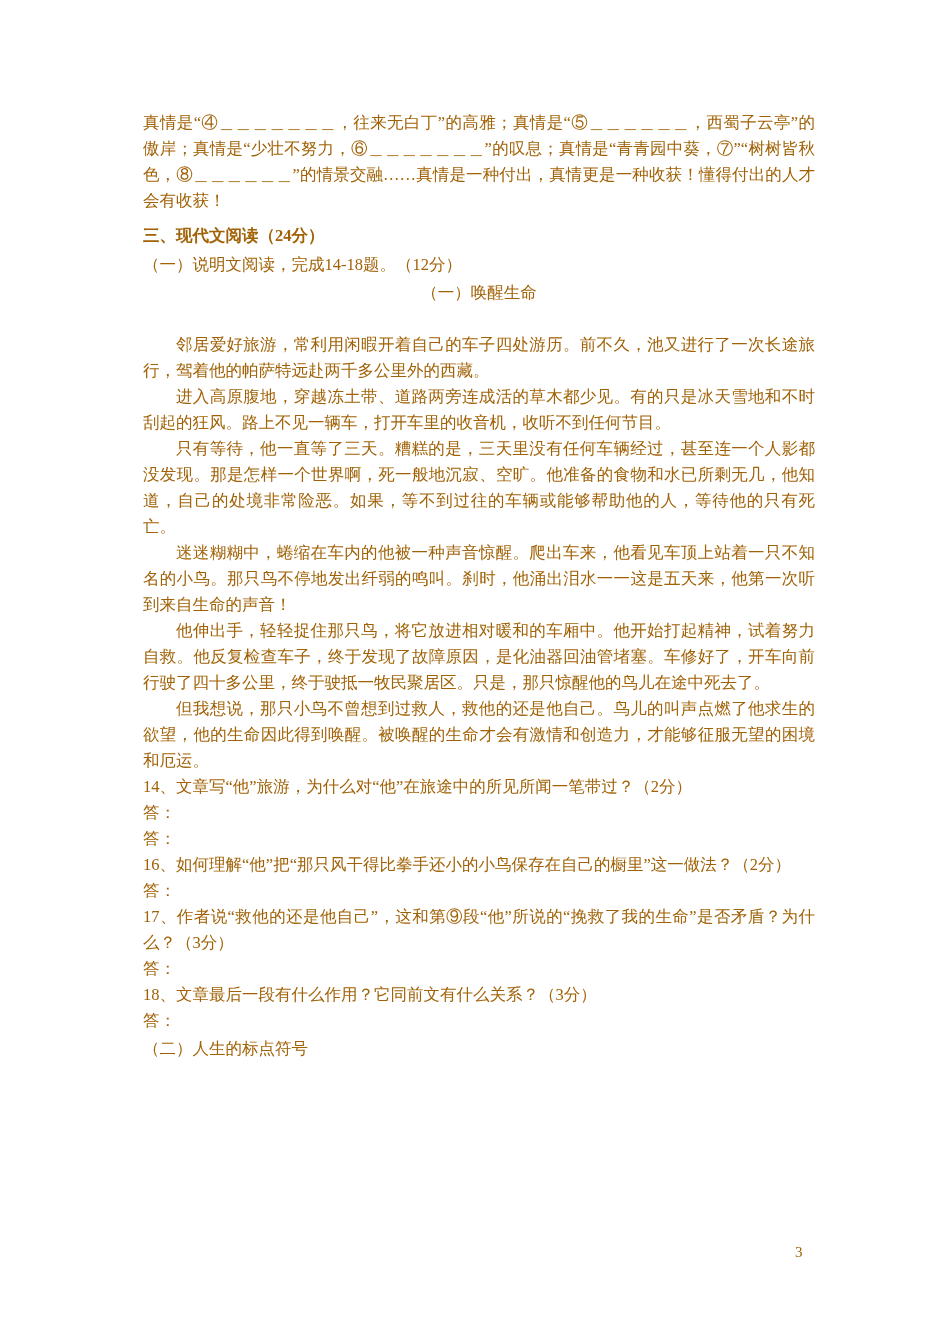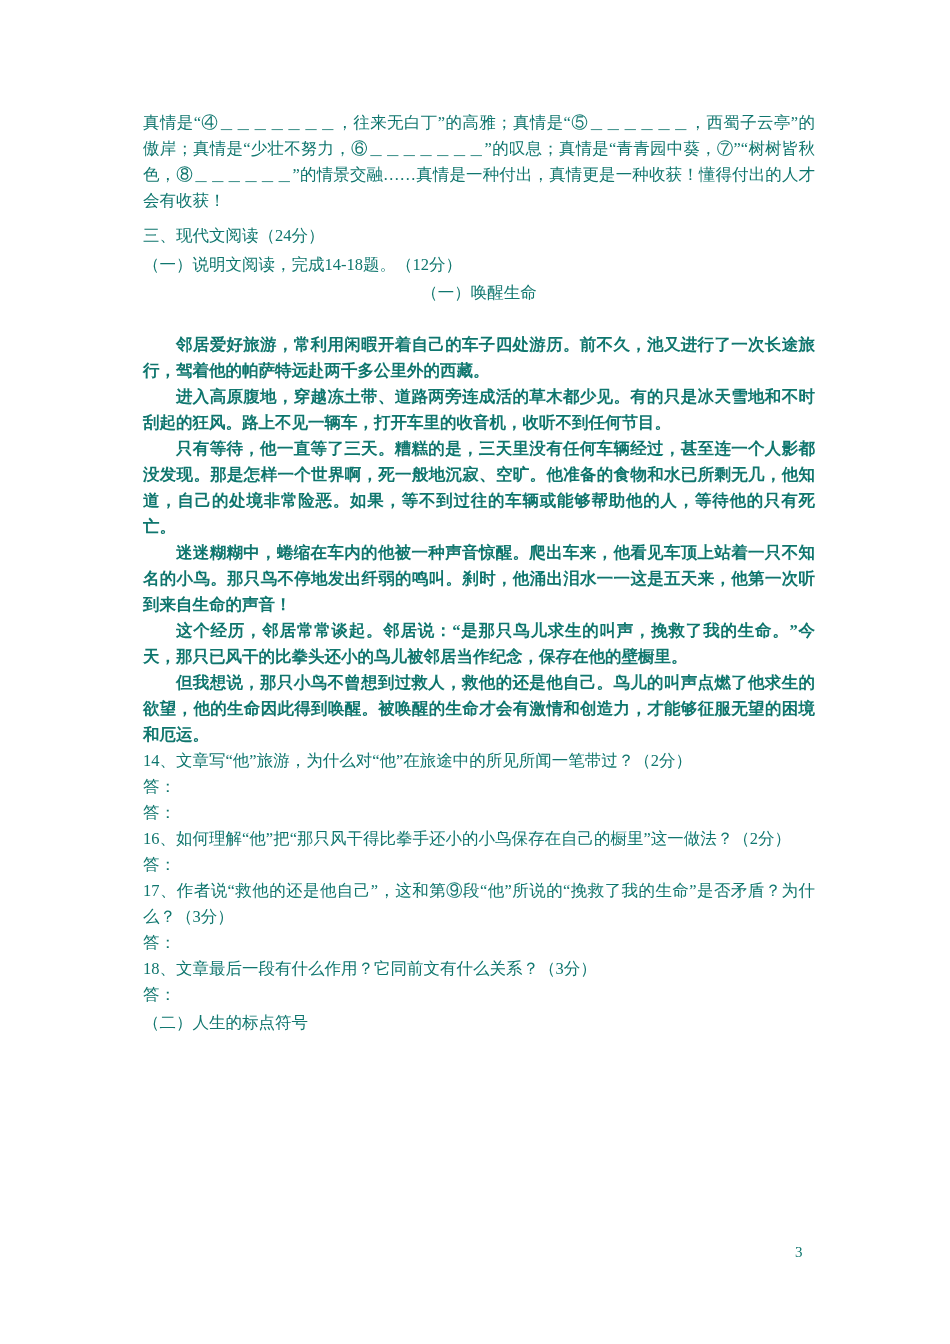--- a/index.html
+++ b/index.html
@@ -2,49 +2,48 @@
 <html><head>
 <meta charset="utf-8">
 <style>
   html, body { margin: 0; padding: 0; background: #fff; }
   .sheet {
     position: relative;
     width: 950px;
     height: 1344px;
     background: #ffffff;
     font-family: "Liberation Serif", "DejaVu Serif", serif;
-    color: #0f766e;
+    color: #a16207;
     overflow: hidden;
   }
   .content {
     position: absolute;
     left: 143px;
     top: 110px;
     width: 672px;
     font-size: 16.5px;
     line-height: 26px;
   }
   .intro {
     text-align: justify;
     margin: 0;
   }
   .h3-heading {
-    font-weight: 400;
+    font-weight: 700;
     margin: 9px 0 0 0;
   }
   .sub-instruction {
     margin: 3px 0 0 0;
   }
   .center-title {
     text-align: center;
     margin: 2px 0 0 0;
   }
   .article {
     margin-top: 26px;
-    font-weight: bold;
   }
   .article p {
     margin: 0;
     text-indent: 2em;
     text-align: justify;
   }
   .questions { margin: 0; }
   .q-text {
     margin: 0;
     text-align: justify;
@@ -74,21 +73,21 @@
 
     <p class="sub-instruction">（一）说明文阅读，完成14-18题。（12分）</p>
 
     <p class="center-title">（一）唤醒生命</p>
 
     <div class="article">
       <p>邻居爱好旅游，常利用闲暇开着自己的车子四处游历。前不久，池又进行了一次长途旅行，驾着他的帕萨特远赴两千多公里外的西藏。</p>
       <p>进入高原腹地，穿越冻土带、道路两旁连成活的草木都少见。有的只是冰天雪地和不时刮起的狂风。路上不见一辆车，打开车里的收音机，收听不到任何节目。</p>
       <p>只有等待，他一直等了三天。糟糕的是，三天里没有任何车辆经过，甚至连一个人影都没发现。那是怎样一个世界啊，死一般地沉寂、空旷。他准备的食物和水已所剩无几，他知道，自己的处境非常险恶。如果，等不到过往的车辆或能够帮助他的人，等待他的只有死亡。</p>
       <p>迷迷糊糊中，蜷缩在车内的他被一种声音惊醒。爬出车来，他看见车顶上站着一只不知名的小鸟。那只鸟不停地发出纤弱的鸣叫。刹时，他涌出泪水一一这是五天来，他第一次听到来自生命的声音！</p>
-      <p>这个经历，邻居常常谈起。邻居说：“是那只鸟儿求生的叫声，挽救了我的生命。”今天，那只已风干的比拳头还小的鸟儿被邻居当作纪念，保存在他的壁橱里。</p>
+      <p>他伸出手，轻轻捉住那只鸟，将它放进相对暖和的车厢中。他开始打起精神，试着努力自救。他反复检查车子，终于发现了故障原因，是化油器回油管堵塞。车修好了，开车向前行驶了四十多公里，终于驶抵一牧民聚居区。只是，那只惊醒他的鸟儿在途中死去了。</p>
       <p>但我想说，那只小鸟不曾想到过救人，救他的还是他自己。鸟儿的叫声点燃了他求生的欲望，他的生命因此得到唤醒。被唤醒的生命才会有激情和创造力，才能够征服无望的困境和厄运。</p>
     </div>
 
     <div class="questions">
       <p class="q-text">14、文章写“他”旅游，为什么对“他”在旅途中的所见所闻一笔带过？（2分）</p>
       <p class="answer-line">答：</p>
 
       <p class="answer-line">答：</p>
 
       <p class="q-text">16、如何理解“他”把“那只风干得比拳手还小的小鸟保存在自己的橱里”这一做法？（2分）</p>

